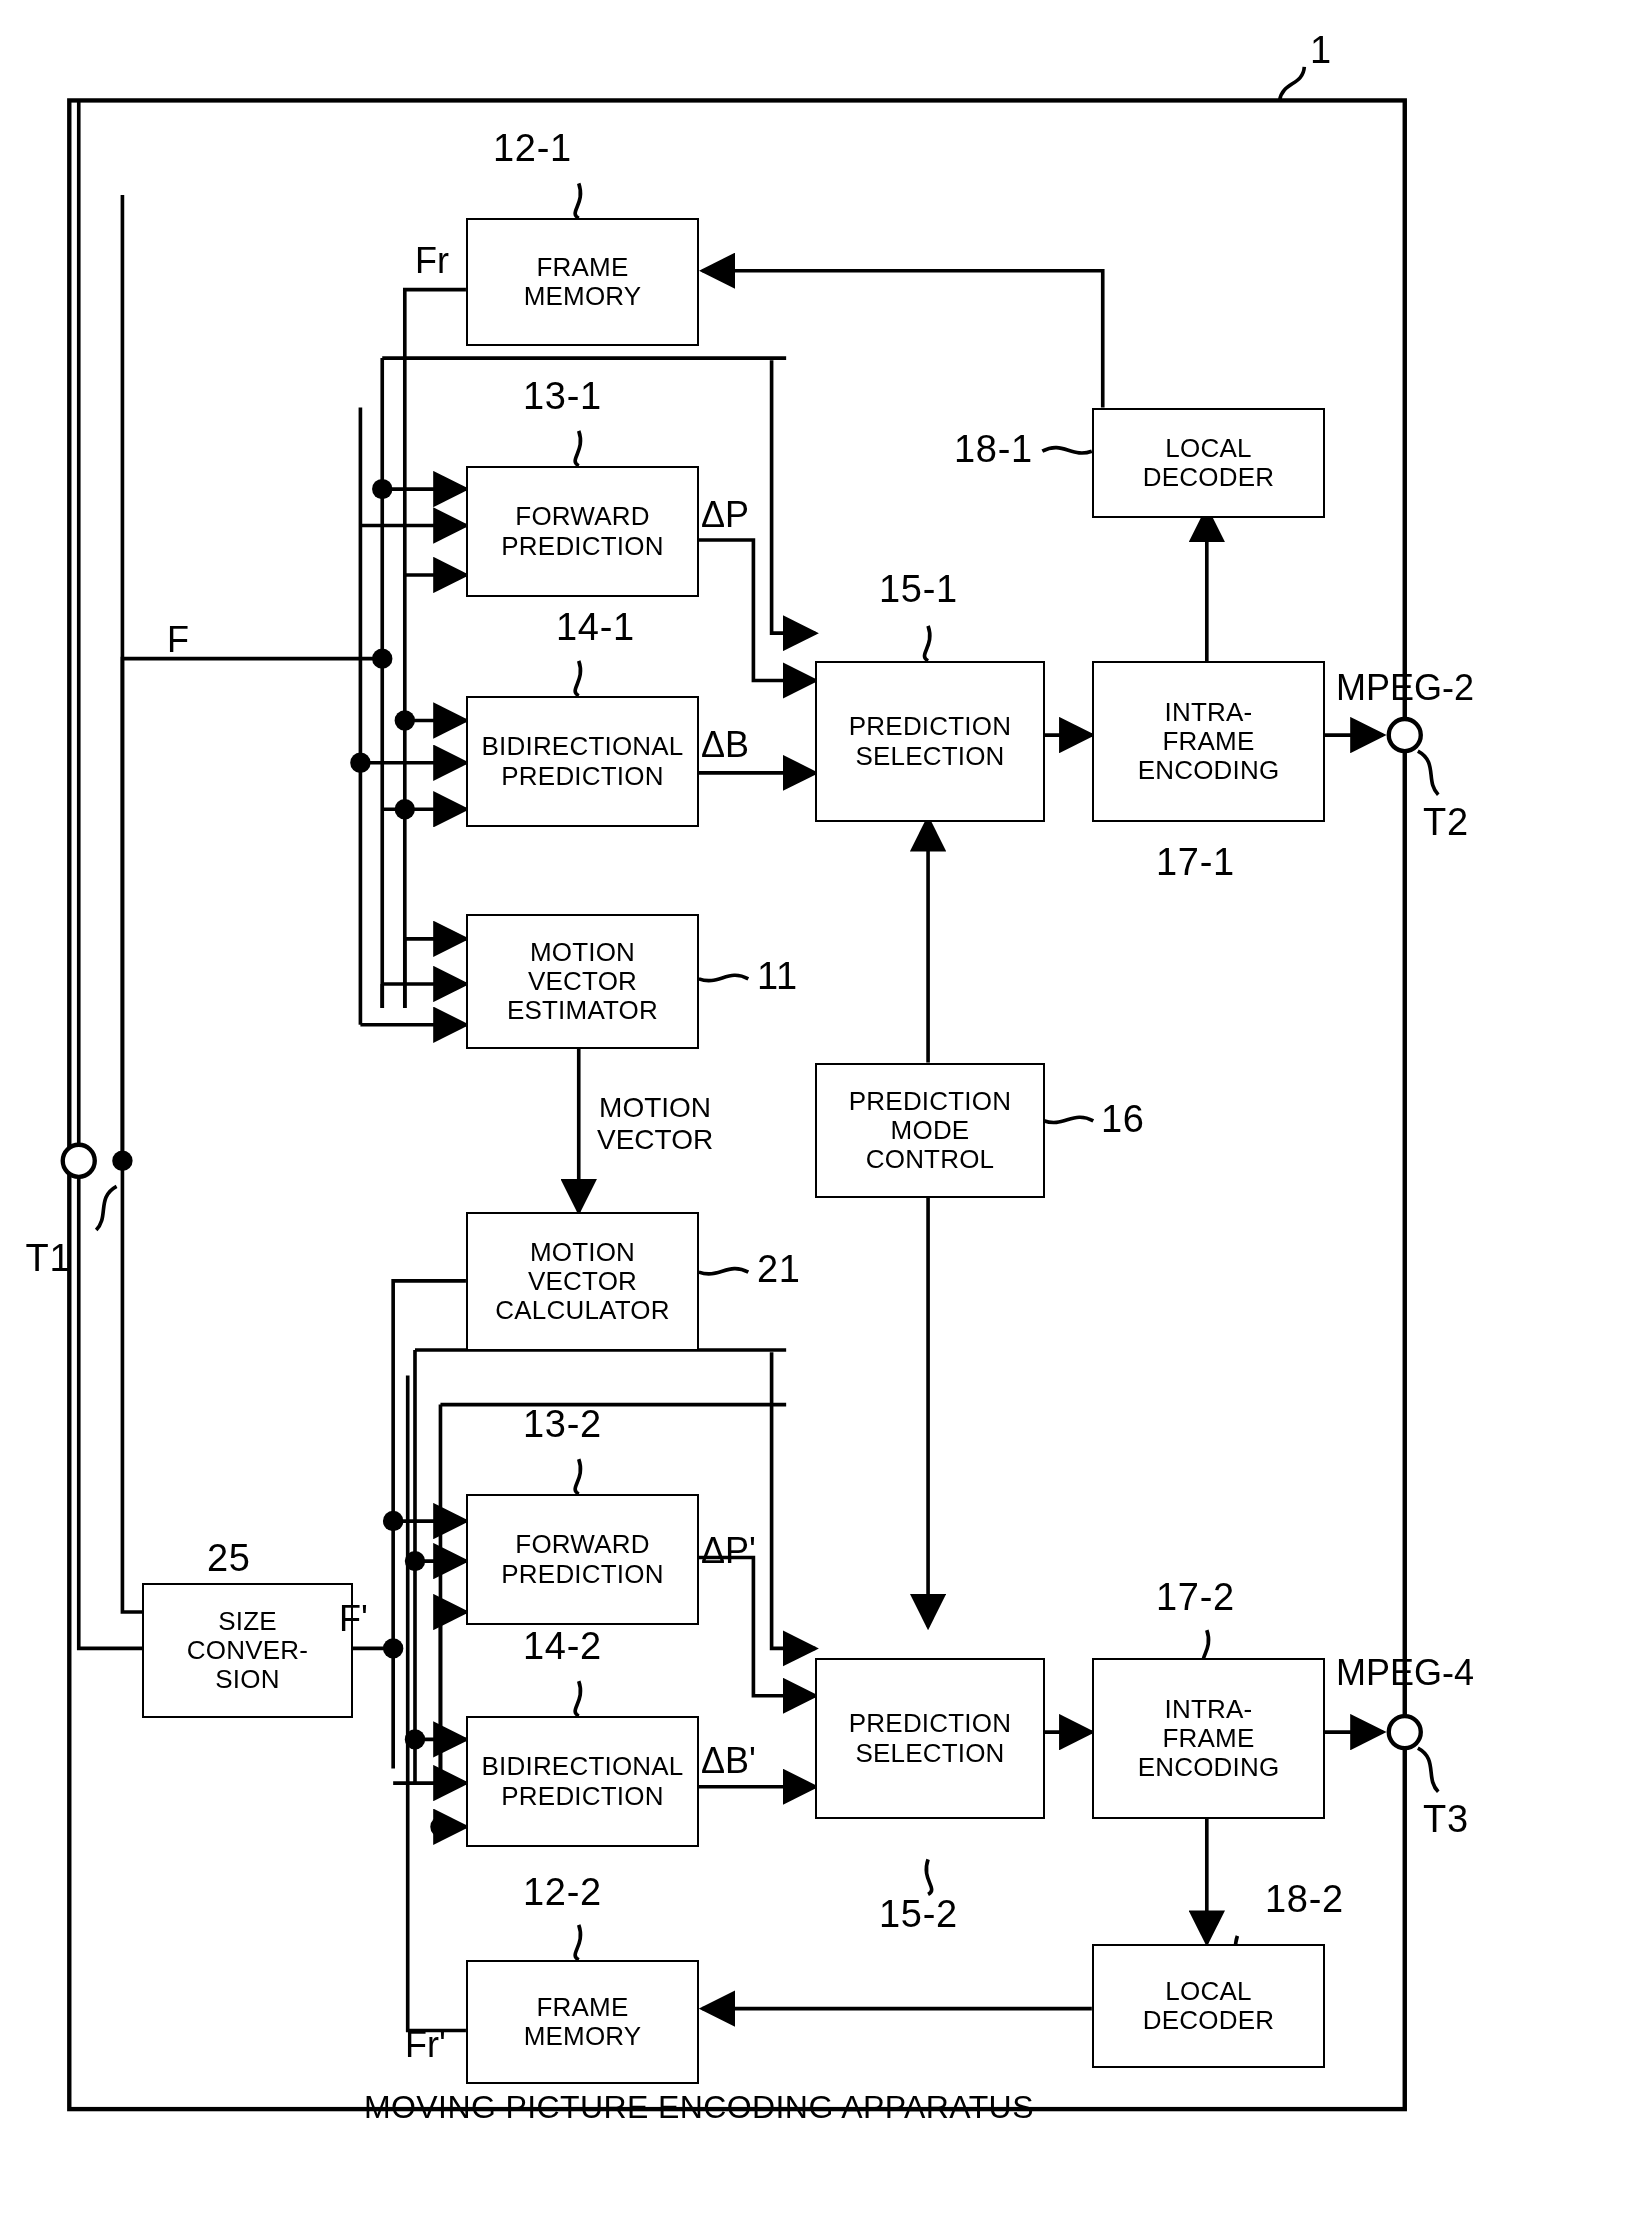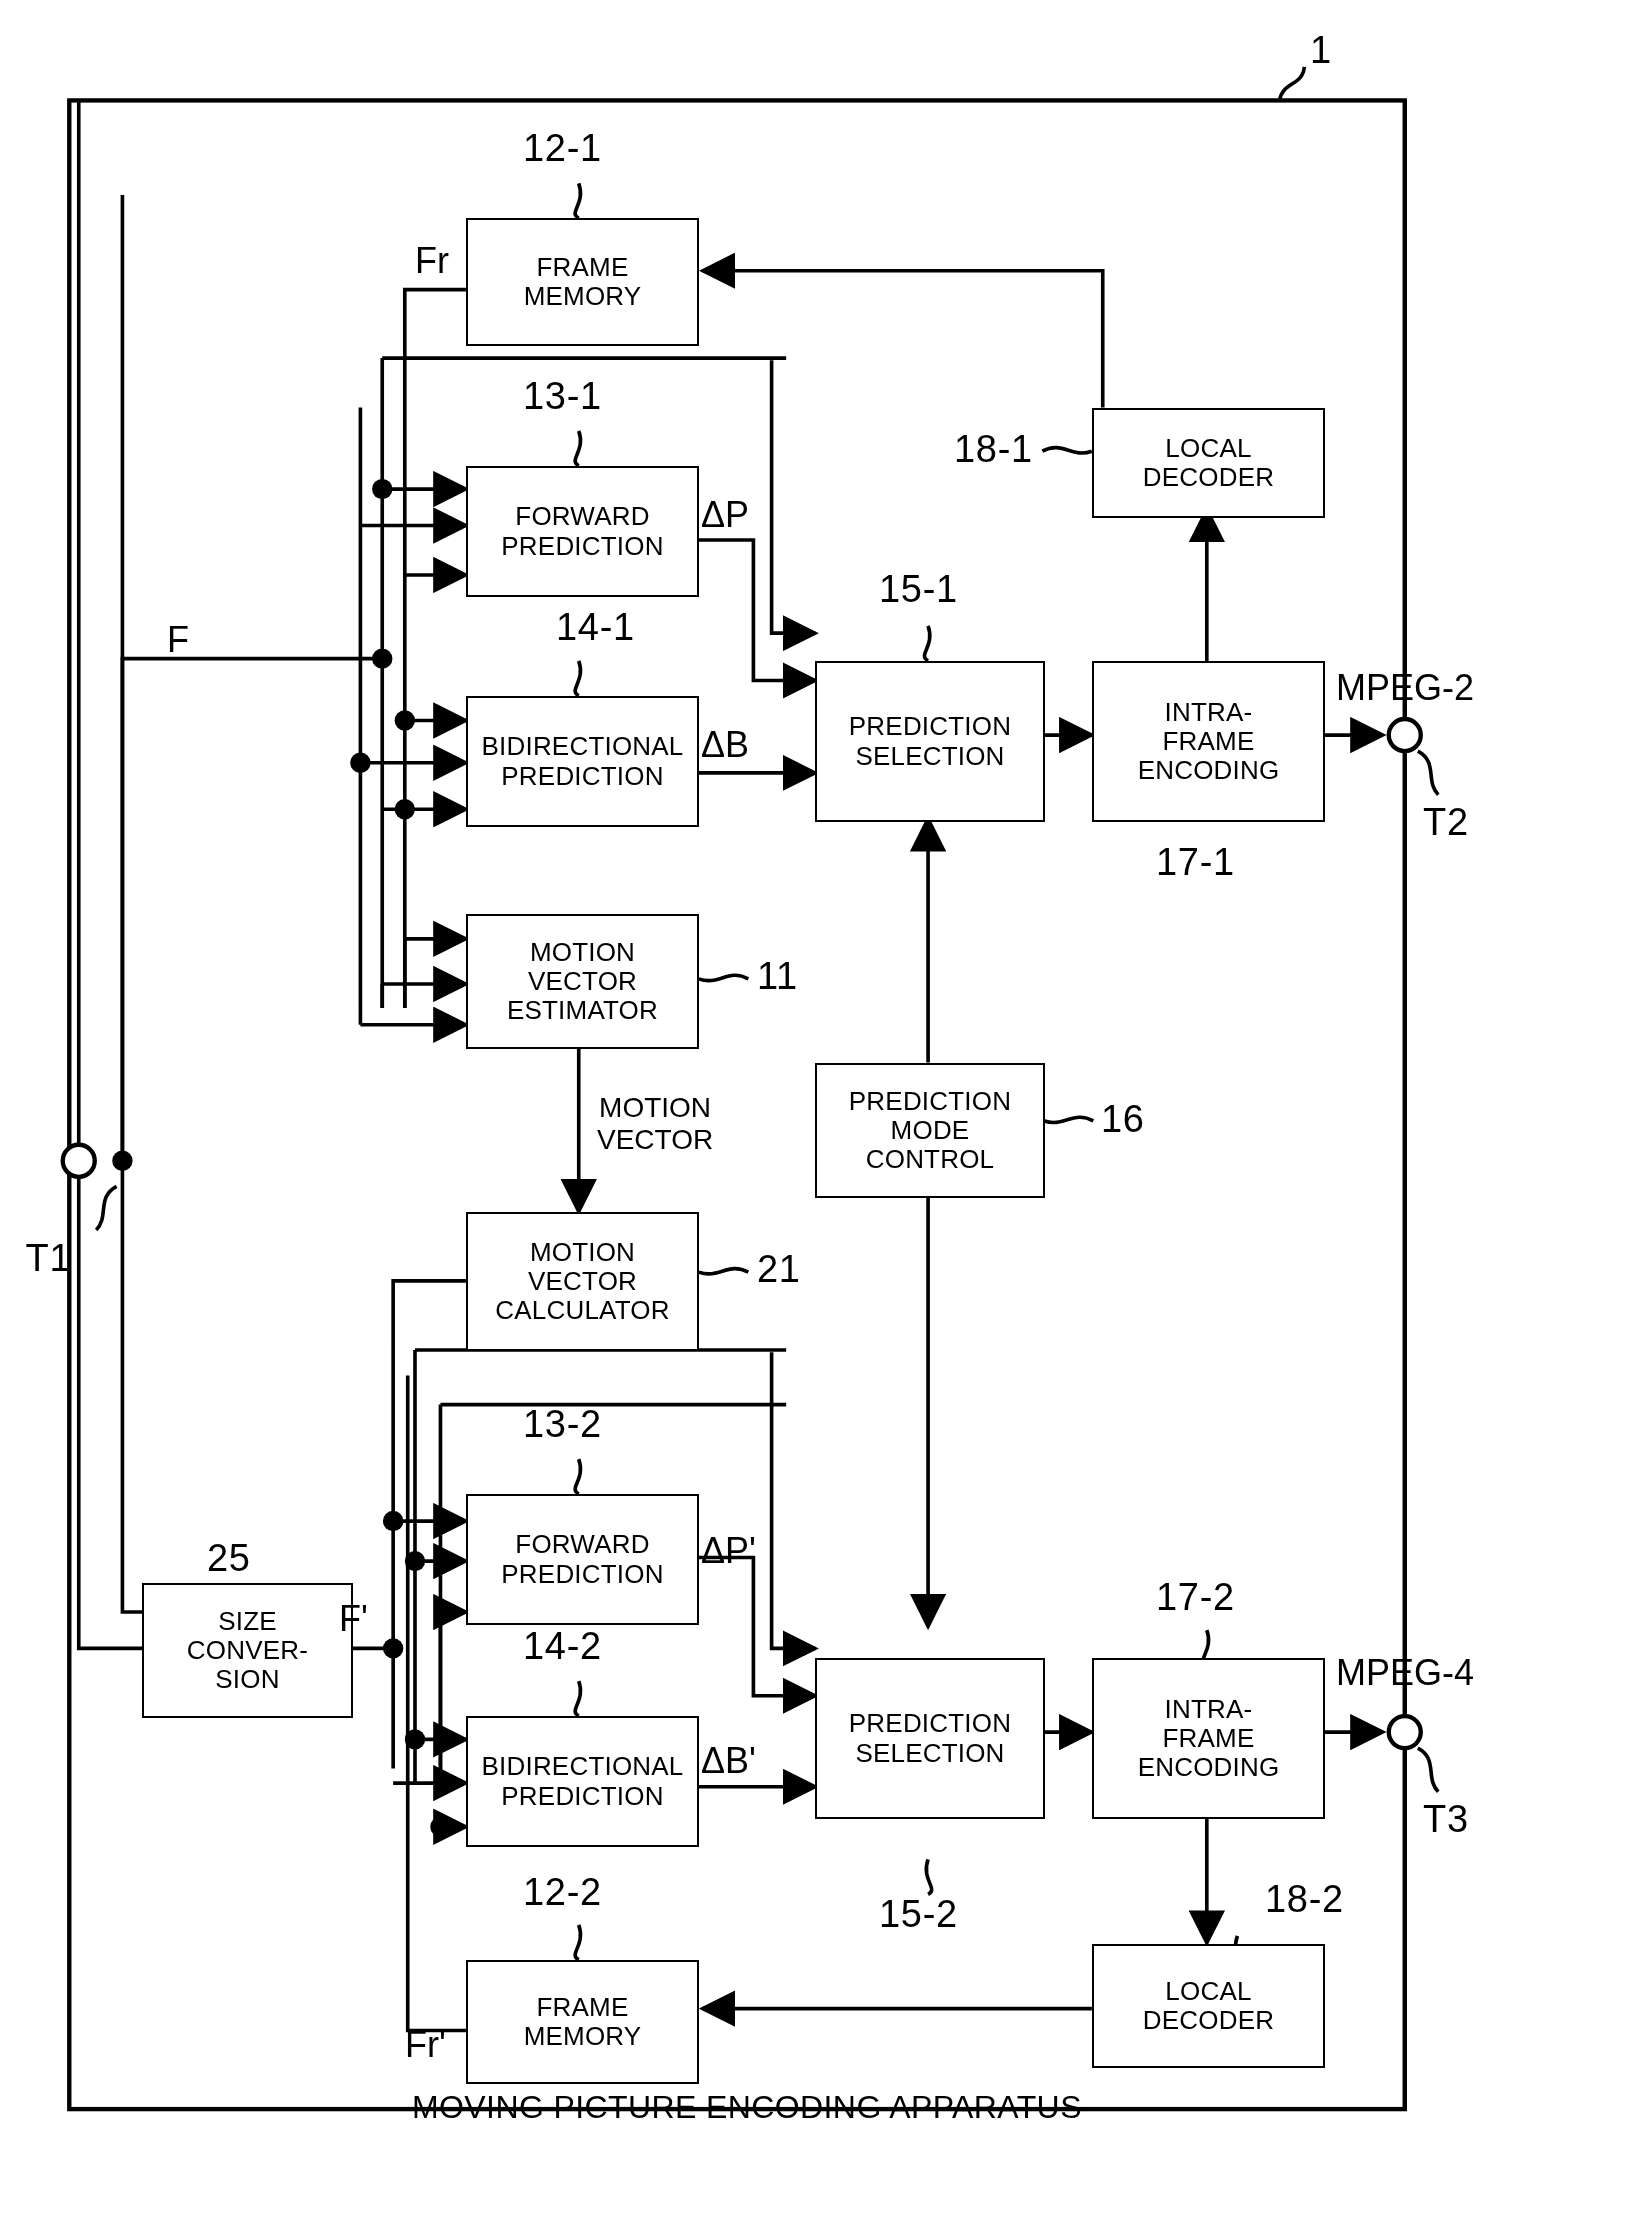--- a/index.html
+++ b/index.html
@@ -285,21 +285,21 @@
   </div>
 
   <div class="blk" style="left:466px;top:1960px;width:229px;height:120px;">
     <span>
         <span>FRAME</span>
         <span>MEMORY</span>
       </span>
   </div>
 
   <div class="lbl refnum" style="left:1310px;top:29px;">1</div>
-  <div class="lbl refnum" style="left:523px;top:127px;text-align:center;">12-1</div>
+  <div class="lbl refnum" style="left:493px;top:127px;text-align:center;">12-1</div>
   <div class="lbl refnum" style="left:523px;top:375px;">13-1</div>
   <div class="lbl refnum" style="left:523px;top:606px;margin-left:33px;">14-1</div>
   <div class="lbl refnum" style="left:757px;top:955px;">11</div>
   <div class="lbl refnum" style="left:879px;top:568px;">15-1</div>
   <div class="lbl refnum" style="left:1156px;top:841px;">17-1</div>
   <div class="lbl refnum" style="left:954px;top:428px;">18-1</div>
   <div class="lbl refnum" style="left:1101px;top:1098px;">16</div>
   <div class="lbl refnum" style="left:757px;top:1248px;">21</div>
   <div class="lbl refnum" style="left:207px;top:1537px;">25</div>
   <div class="lbl refnum" style="left:523px;top:1403px;">13-2</div>
@@ -322,16 +322,16 @@
 
   <div class="lbl flow" style="left:597px;top:1092px;">
     <span>MOTION</span><br>
     <span>VECTOR</span>
   </div>
 
   <div class="lbl refnum" style="left:25.5px;top:1237px;">T1</div>
   <div class="lbl refnum" style="left:1423px;top:801px;">T2</div>
   <div class="lbl refnum" style="left:1423px;top:1798px;">T3</div>
 
-  <div class="lbl caption" style="left:364px;top:2089px;margin-left:48px;">MOVING PICTURE ENCODING APPARATUS</div>
+  <div class="lbl caption" style="left:364px;top:2089px;">MOVING PICTURE ENCODING APPARATUS</div>
 
 </div>
 
 
 </body></html>

